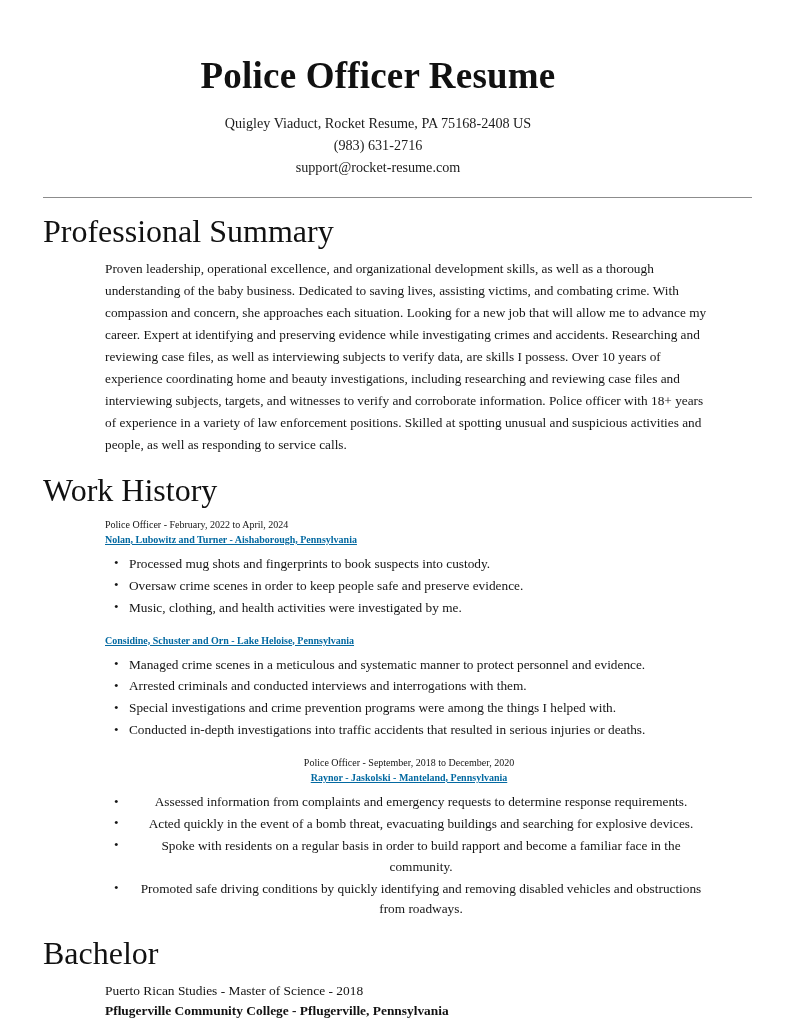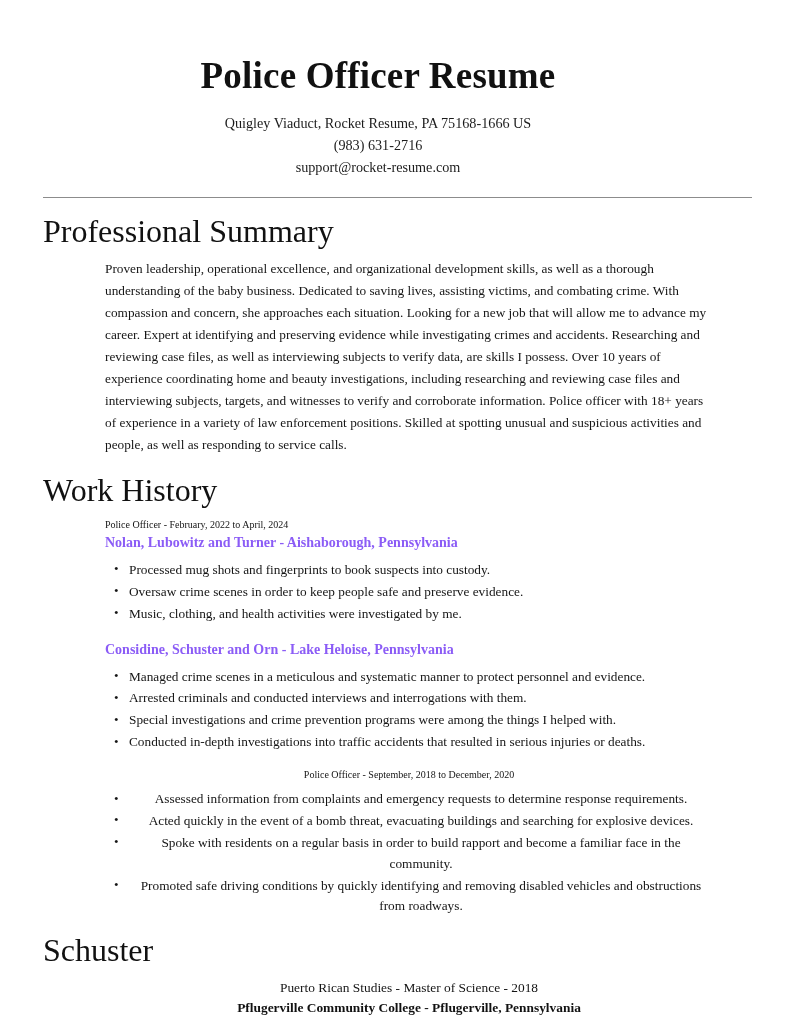--- a/index.html
+++ b/index.html
@@ -80,24 +80,25 @@
   .entry { margin-bottom: 14px; }
   .entry:last-child { margin-bottom: 0; text-align: center; }
 
   .entry-title {
     font-size: 10px;
     line-height: 1.5;
     font-weight: 400;
     color: #141414;
   }
   .entry-org {
-    font-size: 14px;
+    font-size: 10px;
     line-height: 1.5;
     font-weight: 700;
-    color: #8b5cf6;
+    color: #0369a1;
+    text-decoration: underline;
   }
 
   .bullets {
     margin: 7px 0 0 0;
     padding: 0 0 0 24px;
     list-style: none;
   }
   .bullets li {
     position: relative;
     font-size: 13.3px;
@@ -110,21 +111,21 @@
   .bullets li::before {
     content: "\2022";
     position: absolute;
     left: -15px;
     top: -0.5px;
     font-size: 13px;
     color: #151515;
   }
 
   
-  .edu-entry { margin-bottom: 13px; text-align: center; }
+  .edu-entry { margin-bottom: 13px; }
   .edu-entry:last-child { margin-bottom: 0; }
   .edu-degree {
     font-size: 13.4px;
     line-height: 1.5;
     font-weight: 400;
     color: #141414;
   }
   .edu-school {
     font-size: 13.4px;
     line-height: 1.5;
@@ -132,21 +133,21 @@
     color: #111111;
   }
 </style>
 </head>
 <body>
 
 <div class="page">
 
   <header class="doc-header">
     <h1 class="doc-title">Police Officer Resume</h1>
-    <div class="contact-line">Quigley Viaduct, Rocket Resume, PA 75168-1666 US</div>
+    <div class="contact-line">Quigley Viaduct, Rocket Resume, PA 75168-2408 US</div>
     <div class="contact-line">(983) 631-2716</div>
     <div class="contact-line">support@rocket-resume.com</div>
   </header>
   <hr class="header-rule">
 
   <section class="section">
     <h2 class="section-heading">Professional Summary</h2>
     <div class="section-body">
       <p class="summary-text">Proven leadership, operational excellence, and organizational development skills, as well as a thorough understanding of the baby business. Dedicated to saving lives, assisting victims, and combating crime. With compassion and concern, she approaches each situation. Looking for a new job that will allow me to advance my career. Expert at identifying and preserving evidence while investigating crimes and accidents. Researching and reviewing case files, as well as interviewing subjects to verify data, are skills I possess. Over 10 years of experience coordinating home and beauty investigations, including researching and reviewing case files and interviewing subjects, targets, and witnesses to verify and corroborate information. Police officer with 18+ years of experience in a variety of law enforcement positions. Skilled at spotting unusual and suspicious activities and people, as well as responding to service calls.</p>
     </div>
@@ -171,33 +172,34 @@
         <ul class="bullets">
           <li>Managed crime scenes in a meticulous and systematic manner to protect personnel and evidence.</li>
           <li>Arrested criminals and conducted interviews and interrogations with them.</li>
           <li>Special investigations and crime prevention programs were among the things I helped with.</li>
           <li>Conducted in-depth investigations into traffic accidents that resulted in serious injuries or deaths.</li>
         </ul>
       </div>
 
       <div class="entry">
         <div class="entry-title">Police Officer - September, 2018 to December, 2020</div>
+        <div class="entry-org">Raynor - Jaskolski - Manteland, Pennsylvania</div>
         <ul class="bullets">
           <li>Assessed information from complaints and emergency requests to determine response requirements.</li>
           <li>Acted quickly in the event of a bomb threat, evacuating buildings and searching for explosive devices.</li>
           <li>Spoke with residents on a regular basis in order to build rapport and become a familiar face in the community.</li>
           <li>Promoted safe driving conditions by quickly identifying and removing disabled vehicles and obstructions from roadways.</li>
         </ul>
       </div>
 
     </div>
   </section>
 
   <section class="section">
-    <h2 class="section-heading">Schuster</h2>
+    <h2 class="section-heading">Bachelor</h2>
     <div class="section-body">
 
       <div class="edu-entry">
         <div class="edu-degree">Puerto Rican Studies - Master of Science - 2018</div>
         <div class="edu-school">Pflugerville Community College - Pflugerville, Pennsylvania</div>
       </div>
 
       <div class="edu-entry">
         <div class="edu-degree">Puerto Rican Studies - Bachelor of Science - 2015</div>
 

